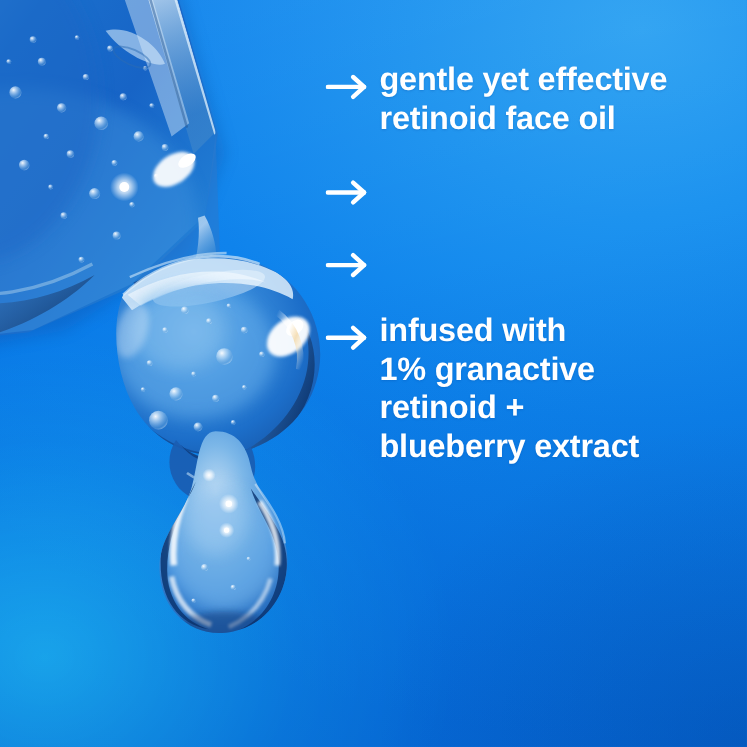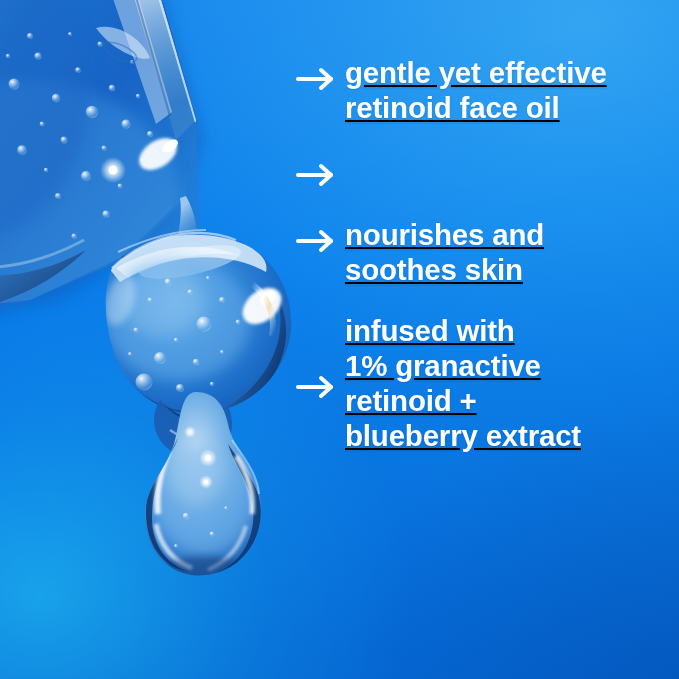--- a/index.html
+++ b/index.html
@@ -61,23 +61,22 @@
   #benefits {
     position: absolute;
     left: 296px;
     top: 56px;
     width: 372px;
   }
   .benefit {
     display: flex;
     align-items: flex-start;
     margin-bottom: 26px;
-    text-decoration: underline;
-  }
-  .benefit:last-child { margin-bottom: 0; align-items: center; }
+  }
+  .benefit:last-child { margin-bottom: 0; }
 
   .arrow {
     flex: 0 0 auto;
     width: 40px;
     height: 34px;
     margin-right: 9px;
     margin-top: 6px;
     position: relative;
   }
   .arrow svg { display: block; }
@@ -375,22 +374,20 @@
       </span>
     </div>
 
     <div class="benefit">
       <span class="arrow">
         <svg width="40" height="34" viewBox="0 0 40 34" xmlns="http://www.w3.org/2000/svg">
           <path d="M2 17 H35" stroke="#ffffff" stroke-width="4" stroke-linecap="round" fill="none"></path>
           <path d="M25 8 L35 17 L25 26" stroke="#ffffff" stroke-width="4" stroke-linecap="round" stroke-linejoin="round" fill="none"></path>
         </svg>
       </span>
-      <span class="benefit-text">nourishes and
-soothes skin</span>
     </div>
 
     <div class="benefit">
       <span class="arrow">
         <svg width="40" height="34" viewBox="0 0 40 34" xmlns="http://www.w3.org/2000/svg">
           <path d="M2 17 H35" stroke="#ffffff" stroke-width="4" stroke-linecap="round" fill="none"></path>
           <path d="M25 8 L35 17 L25 26" stroke="#ffffff" stroke-width="4" stroke-linecap="round" stroke-linejoin="round" fill="none"></path>
         </svg>
       </span>
       <span class="benefit-text">infused with

